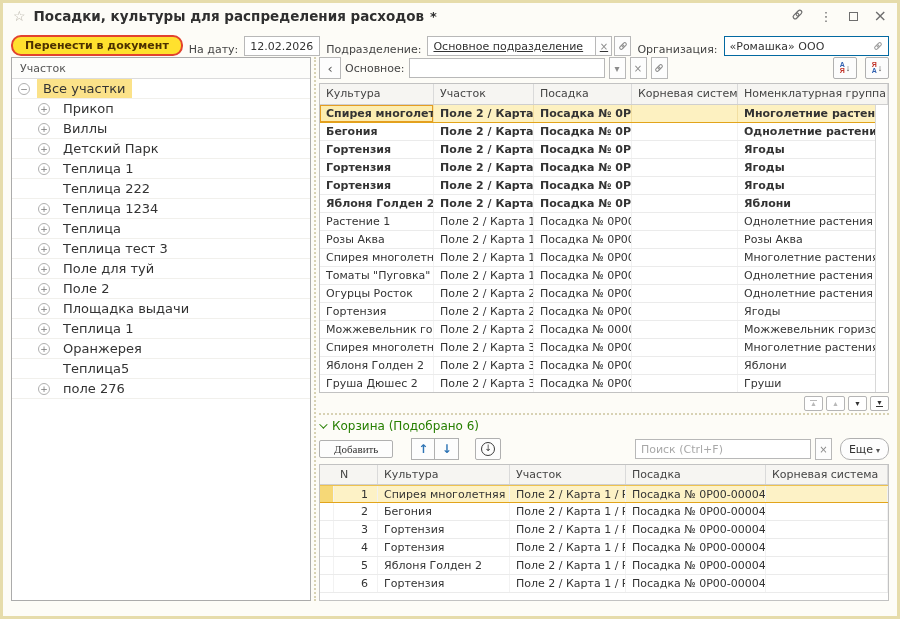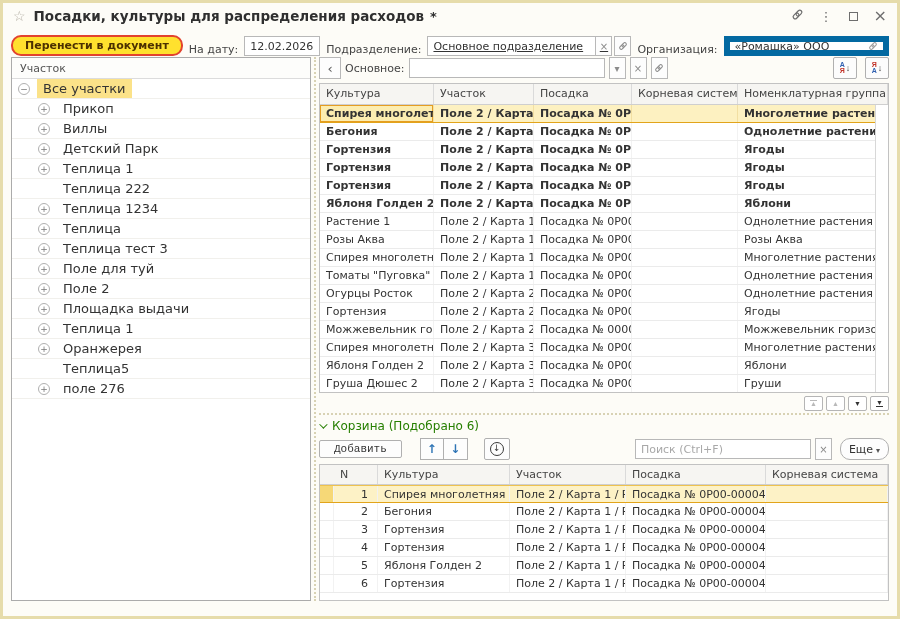--- a/index.html
+++ b/index.html
@@ -34,21 +34,21 @@
     font-family:inherit; background:#fff; outline:none;
   }
   .date-input { width:76px; }
   .dept-input { width:168px; border-right:none !important; }
   .mini-btn {
     width:17px; height:20px; border:1px solid #b8b8b8; background:#fdfdfd; display:inline-flex;
     align-items:center; justify-content:center; color:#8a8a8a; font-size:10px; cursor:pointer; font-family:inherit;
   }
   .grp { display:flex; align-items:center;text-decoration:underline; }
   .grp .mini-btn + .mini-btn { margin-left:2px; }
-  .field-ro { flex:1; border:6px solid #0369a1; height:20px; display:flex; align-items:center; padding:0 5px; background:#fff; color:#333; }
+  .field-ro { flex:1; border:1px solid #0369a1; height:20px; display:flex; align-items:center; padding:0 5px; background:#fff; color:#333; }
   .field-ro .link-svg { margin-left:auto; color:#9a9a9a; }
 
   
   .left-panel { position:absolute; top:54px; left:8px; width:300px; bottom:15px; background:#fff; border:1px solid #ababab; }
   .panel-header { height:21px; line-height:21px; padding:0 8px; color:#555; border-bottom:1px solid #dcdcdc; background:#fdfdfb; }
   .tree-item { height:20px; display:flex; align-items:center; border-bottom:1px solid #f1f0ec; cursor:pointer; }
   .expander {
     width:12px; height:12px; min-width:12px; border:1px solid #b0b0b0; border-radius:50%;
     font-size:9px; line-height:10px; text-align:center; color:#777; margin-right:7px; background:#fff;
   }
@@ -89,21 +89,21 @@
   .navbtn.disabled { color:#b9b9b9; }
   .navbtn .bar { width:7px; height:1.5px; background:currentColor; }
 
   .h-splitter { position:absolute; top:358px; left:0; right:0; border-top:2px dotted #d8d2b4; cursor:row-resize; }
 
   .cart-title-row { position:absolute; top:362px; left:0; height:18px; display:flex; align-items:center; gap:7px; color:#267f00; cursor:pointer; }
   .chevron-down { width:6px; height:6px; border-right:1.8px solid #267f00; border-bottom:1.8px solid #267f00; transform:rotate(45deg) translateY(-2px); }
   .cart-title { font-size:12px; }
 
   .cart-toolbar { position:absolute; top:382px; left:0; right:0; height:24px; display:flex; align-items:center; gap:4px; }
-  .btn-plain { height:18px; border:1px solid #b0b0b0; border-radius:2px; background:#fdfdfd; padding:0 14px; font-size:11px; color:#333; cursor:pointer; font-family:Liberation Mono, monospace; }
+  .btn-plain { height:18px; border:1px solid #b0b0b0; border-radius:2px; background:#fdfdfd; padding:0 14px; font-size:11px; color:#333; cursor:pointer; font-family:Liberation Serif, serif; }
   .move-group { display:flex; margin-left:14px; }
   .movebtn { width:24px; height:22px; border:1px solid #b0b0b0; background:#fdfdfd; color:#2e74b5; font-weight:bold; font-size:12px; cursor:pointer; padding:0; font-family:inherit; }
   .movebtn + .movebtn { border-left:none; }
   .finishbtn { width:26px; height:22px; border:1px solid #b0b0b0; border-radius:2px; background:#fdfdfd; margin-left:12px; display:inline-flex; align-items:center; justify-content:center; cursor:pointer; }
   .circle-arrow { width:14px; height:14px; border:1.3px solid #3a3a3a; border-radius:50%; font-size:9px; line-height:11px; text-align:center; color:#3a3a3a; }
   .search-input { width:176px; height:22px; }
   .search-input::placeholder { color:#a8a8a8; }
   .more-btn { height:22px; border:1px solid #b0b0b0; border-radius:10px; background:#fdfdfd; padding:0 8px; font-size:11px; color:#333; cursor:pointer; font-family:inherit; }
   .more-btn .caret { font-size:8px; color:#555; margin-left:3px; }
 

